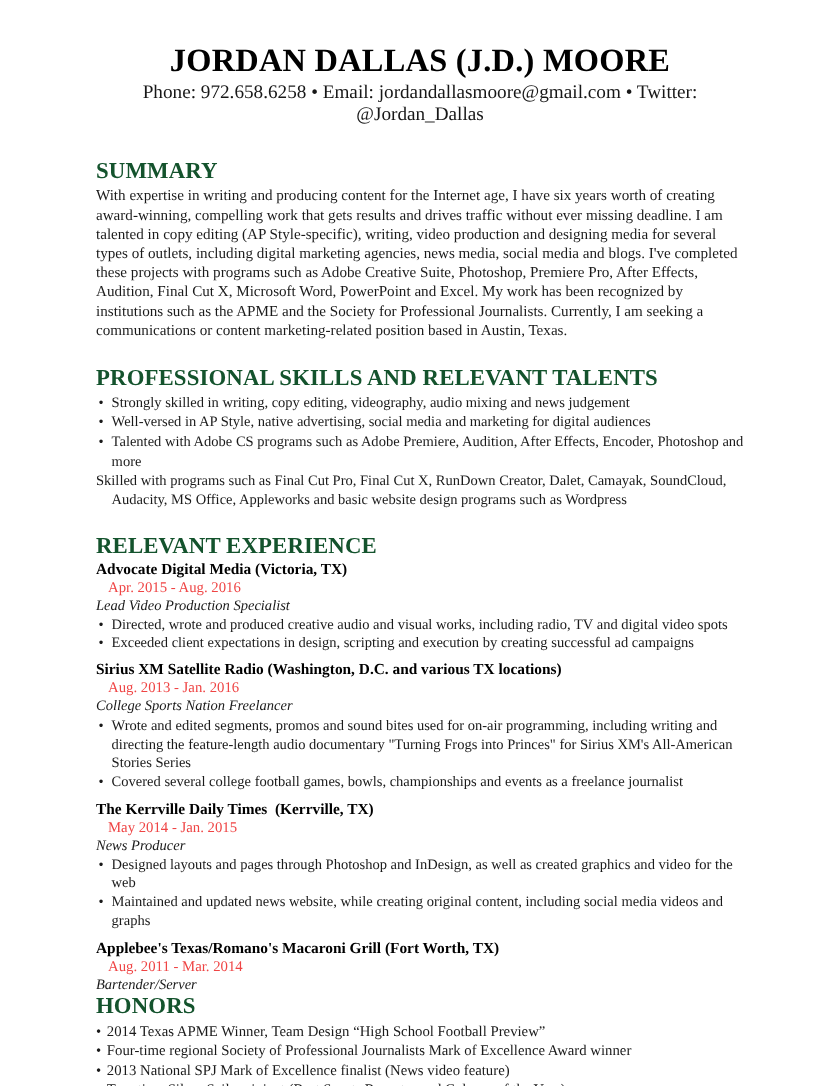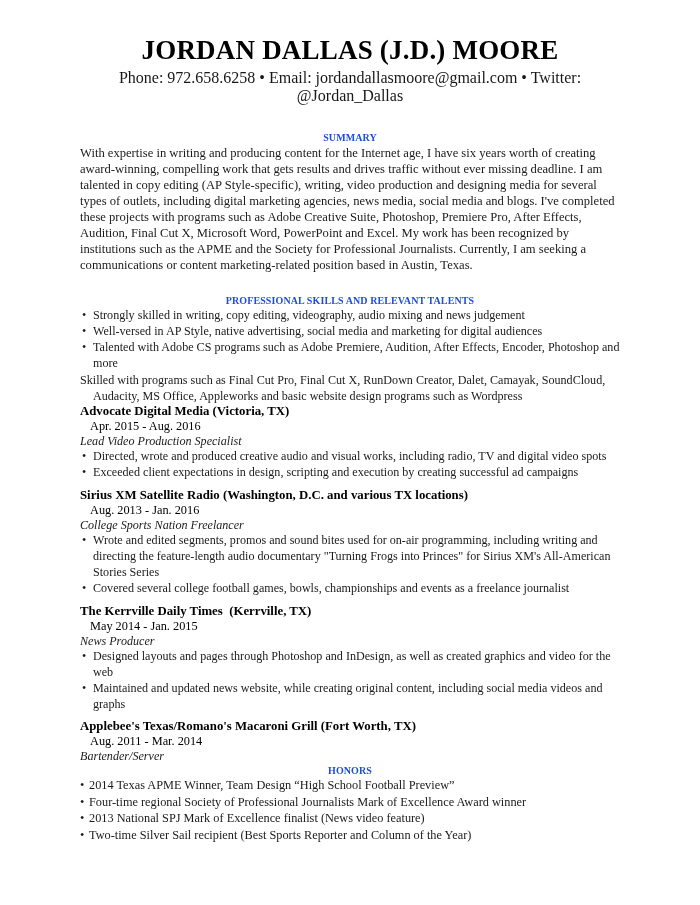--- a/index.html
+++ b/index.html
@@ -42,27 +42,26 @@
   .contact {
     text-align: center;
     font-size: 16px;
     line-height: 1.15;
     margin: 0;
     color: #171717;
   }
 
   
   .section-head {
-    font-size: 10px;
+    font-size: 19px;
     font-weight: bold;
-    color: #1d4ed8;
+    color: #14532d;
     letter-spacing: 0.1px;
     margin: 0 0 1px 0;
     line-height: 1.12;
-    text-align: center;
   }
   .sec-summary   { margin-top: 27px; }
   .sec-skills    { margin-top: 22px; }
   .sec-exp       { margin-top: 21px; }
   .sec-honors    { }
 
   
   .summary-text {
     font-size: 12.6px;
     line-height: 1.275;
@@ -103,21 +102,21 @@
     flex-direction: column;
   }
   .job-title {
     font-size: 12.8px;
     font-weight: bold;
     color: #000000;
     white-space: pre;
   }
   .job-dates {
     font-size: 12.3px;
-    color: #000000;
+    color: #ef4444;
     white-space: nowrap;
     padding-left: 10px;
   }
   .job-role {
     font-size: 12.1px;
     font-style: italic;
     margin: 0 0 1px 0;
     line-height: 1.2;
   }
   .job .bullets li { font-size: 12.1px; line-height: 1.31; }
@@ -150,20 +149,21 @@
     <p class="summary-text">With expertise in writing and producing content for the Internet age, I have six years worth of creating award-winning, compelling work that gets results and drives traffic without ever missing deadline. I am talented in copy editing (AP Style-specific), writing, video production and designing media for several types of outlets, including digital marketing agencies, news media, social media and blogs. I've completed these projects with programs such as Adobe Creative Suite, Photoshop, Premiere Pro, After Effects, Audition, Final Cut X, Microsoft Word, PowerPoint and Excel. My work has been recognized by institutions such as the APME and the Society for Professional Journalists. Currently, I am seeking a communications or content marketing-related position based in Austin, Texas.</p>
 
     <div class="section-head sec-skills">PROFESSIONAL SKILLS AND RELEVANT TALENTS</div>
     <ul class="bullets">
       <li>Strongly skilled in writing, copy editing, videography, audio mixing and news judgement</li>
       <li>Well-versed in AP Style, native advertising, social media and marketing for digital audiences</li>
       <li>Talented with Adobe CS programs such as Adobe Premiere, Audition, After Effects, Encoder, Photoshop and more</li>
       <li class="nohang">Skilled with programs such as Final Cut Pro, Final Cut X, RunDown Creator, Dalet, Camayak, SoundCloud, Audacity, MS Office, Appleworks and basic website design programs such as Wordpress</li>
     </ul>
 
+    <div class="section-head sec-exp">RELEVANT EXPERIENCE</div>
 
     <div class="job first">
       <div class="job-head">
         <span class="job-title">Advocate Digital Media (Victoria, TX)</span>
         <span class="job-dates">Apr. 2015 - Aug. 2016</span>
       </div>
       <div class="job-role">Lead Video Production Specialist</div>
       <ul class="bullets">
         <li>Directed, wrote and produced creative audio and visual works, including radio, TV and digital video spots</li>
         <li>Exceeded client expectations in design, scripting and execution by creating successful ad campaigns</li>

